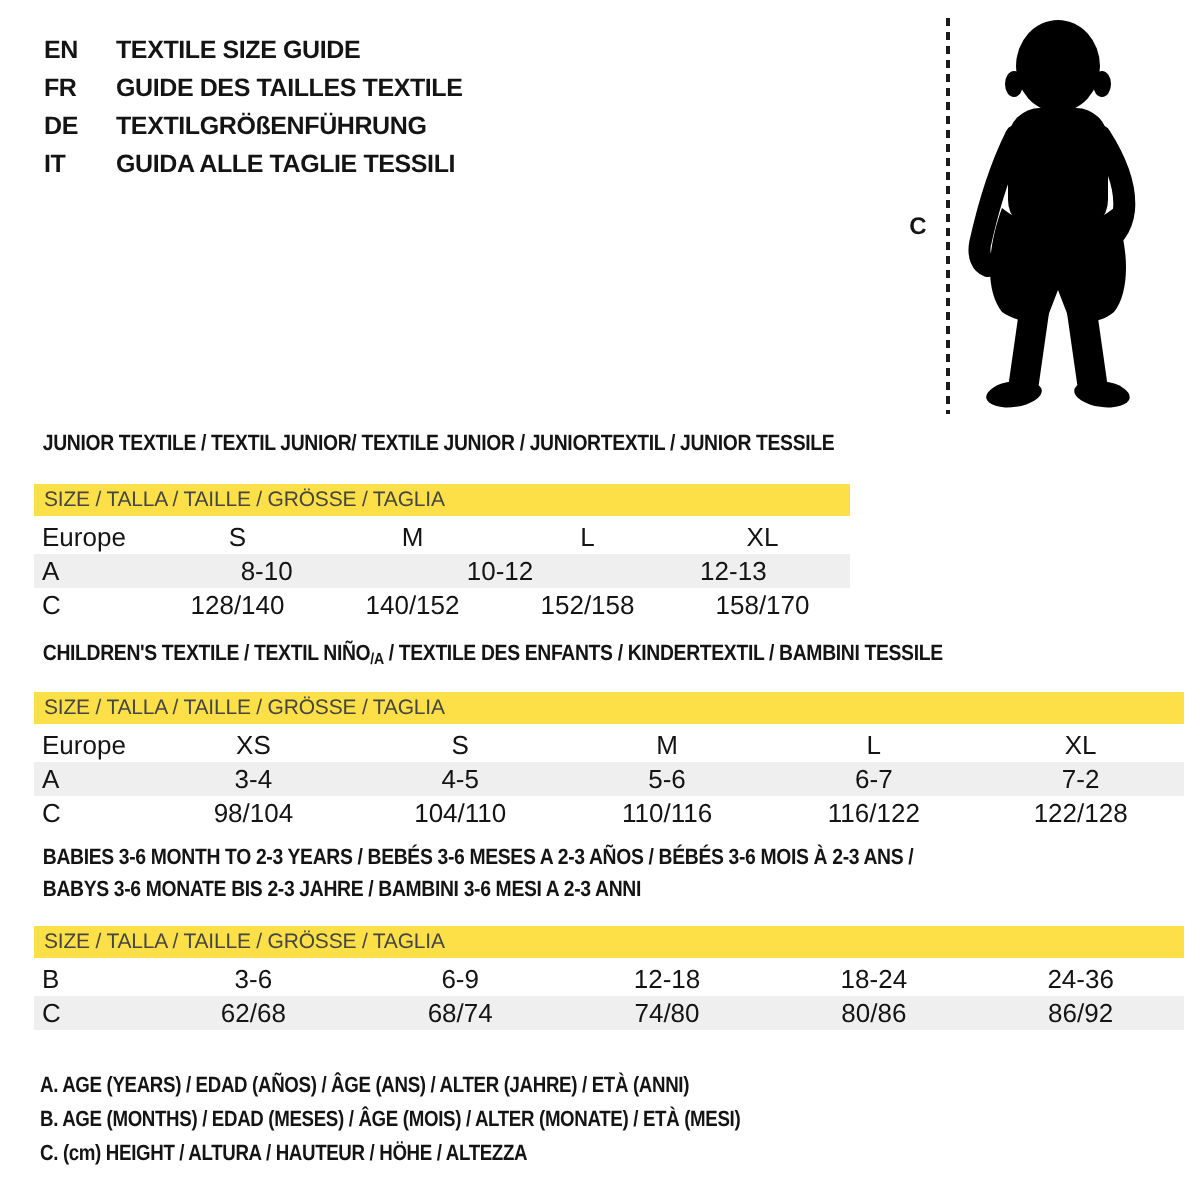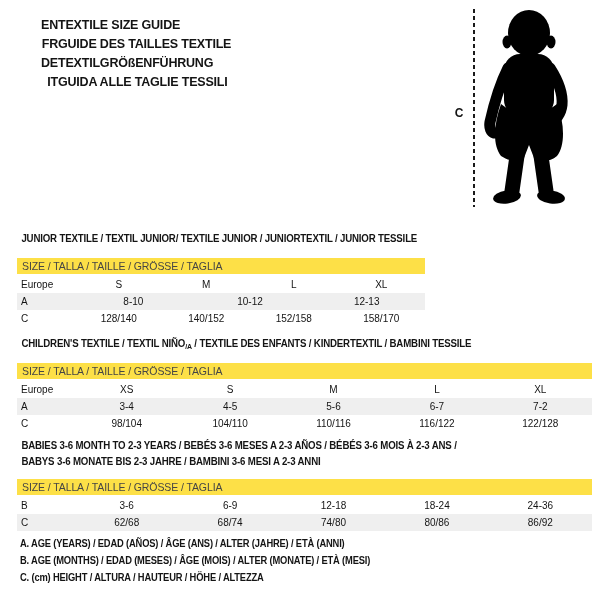--- a/index.html
+++ b/index.html
@@ -3,46 +3,46 @@
 <meta charset="utf-8">
 <style>
   * { margin:0; padding:0; box-sizing:border-box; }
   html,body { background:#fff; }
   .page {
     position:relative; width:600px; height:600px; background:#ffffff;
     font-family:"Liberation Sans", sans-serif; color:#141414; overflow:hidden;
   }
 
   
-  .lang-header { position:absolute; left:22px; top:15px;text-align:right; }
+  .lang-header { position:absolute; left:22px; top:15px; }
   .lang-row { display:flex; height:19px; align-items:center;
               font-weight:700; font-size:12.5px; letter-spacing:-0.2px; }
   .lang-code { width:36px; }
 
   
   .height-line { position:absolute; left:473px; top:9px; width:2px; height:198px;
     background:repeating-linear-gradient(to bottom,#1a1a1a 0 4px, transparent 4px 7px); }
   .height-label { position:absolute; left:451px; top:106px; width:16px;
     text-align:center; font-weight:700; font-size:12px; }
   .silhouette { position:absolute; left:484px; top:8px; }
 
   
-  .section { position:absolute; left:17px;margin-top:16px; }
+  .section { position:absolute; left:17px; }
   #sec1 { top:214px; width:408px; }
   #sec2 { top:319px; width:575px; }
   #sec3 { top:421px; width:575px; }
   .sec-title { font-weight:700; font-size:11px; line-height:16px; white-space:nowrap;
     padding-left:5px; letter-spacing:-0.2px; transform:scaleX(0.88); transform-origin:0 50%; }
   .subscript { font-size:8px; vertical-align:-2px; }
   .size-bar { background:#fde047; color:#454545; height:16px; line-height:16px;
     font-size:10.5px; padding-left:5px; margin-bottom:2px; letter-spacing:-0.1px; }
   #sec1 .size-bar { margin-top:12px; }
   #sec2 .size-bar { margin-top:8px; }
   #sec3 .size-bar { margin-top:10px; }
-  .trow { display:flex; height:17px; line-height:17px; font-size:10px; }
+  .trow { display:flex; height:17px; line-height:17px; font-size:13px; }
   .trow.shaded { background:#efefef; }
   .tcell { flex:1; text-align:center; }
   .tcell.label { flex:0 0 58px; text-align:left; padding-left:4px; }
 
   
   .footnotes { position:absolute; left:20px; top:535px; font-weight:700;
     font-size:11px; line-height:17px; white-space:nowrap; letter-spacing:-0.2px;
     transform:scaleX(0.85); transform-origin:0 0; }
 </style>
 </head>

